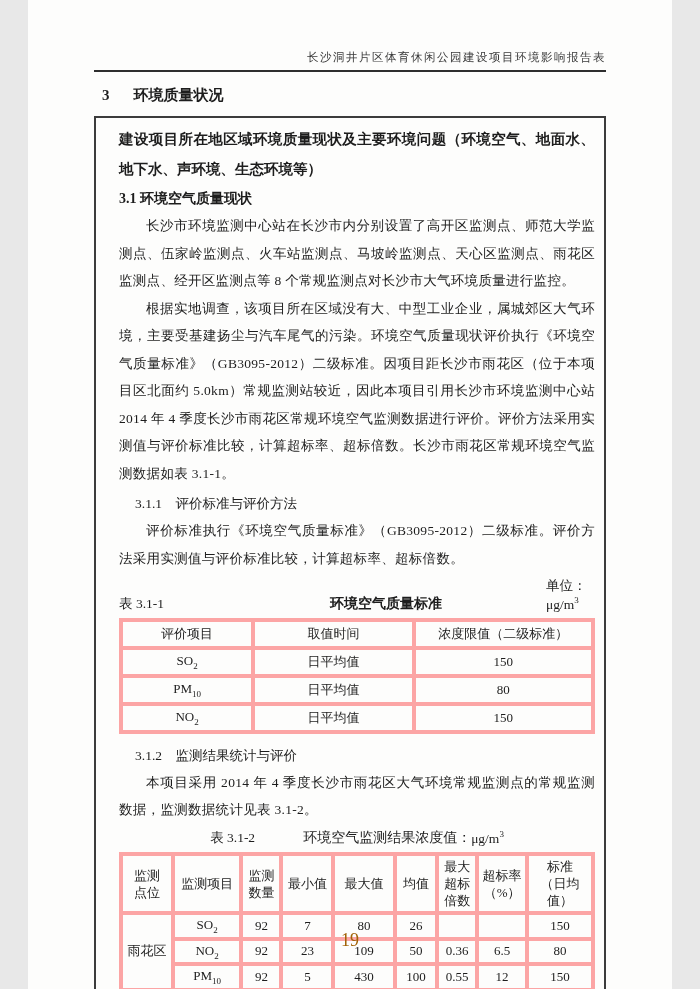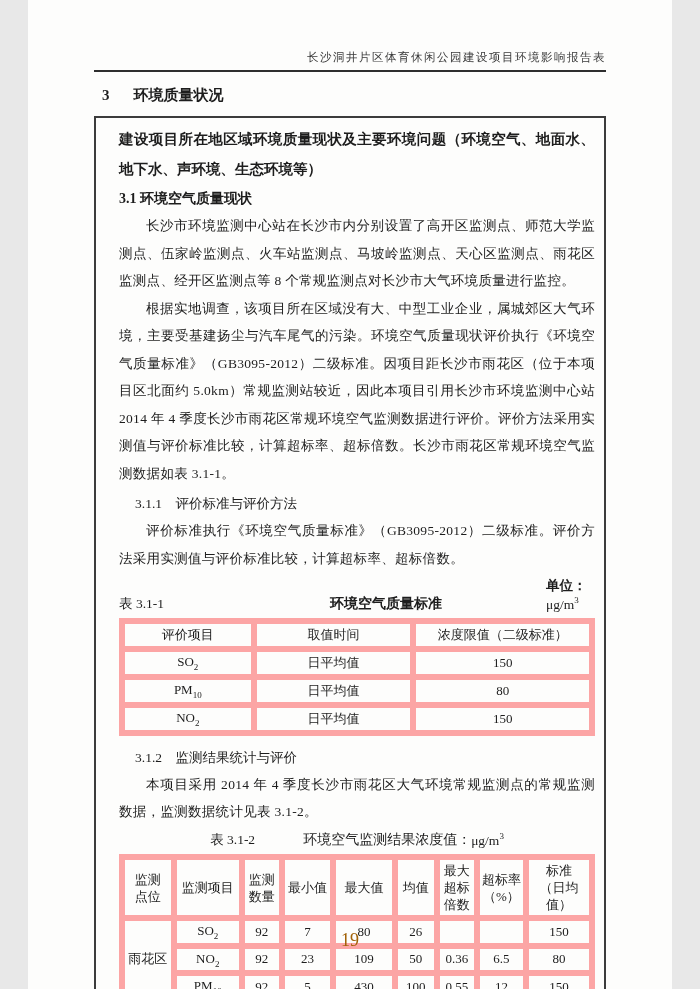--- a/index.html
+++ b/index.html
@@ -15,28 +15,28 @@
   .chapter .num { margin-right:24px; }
   .box { margin-top:11px; border:2px solid #3c3c3c; padding:3px 9px 2px 23px; }
   .box-heading { font-size:14.5px; font-weight:bold; line-height:30px; text-align:justify; margin-top:3px; }
   .sec-title { font-size:14px; font-weight:bold; line-height:27px; margin-top:1px; }
   .sec-sub { font-size:13.5px; line-height:27px; margin-top:3px;margin-left:16px; }
   .para { font-size:13.5px; line-height:27.5px; text-indent:2em; text-align:justify;
           letter-spacing:0.3px; }
   .cap1 { display:grid; grid-template-columns:175px 180px 1fr; align-items:end;
           font-size:13.5px; margin:5px 0 5px 0;gap:36px; }
   .cap1 .cap-main { font-weight:bold; text-align:left; font-size:14px; }
-  .cap1 .cap-unit b { font-weight:bold; }
+  .cap1 .cap-unit b { font-weight:normal; }
   .cap2 { display:flex; justify-content:center; gap:48px; align-items:end;
           font-size:13.5px; margin:5px 0 5px 0; }
   .cap2 .cap-main { font-weight:normal; font-size:14px;margin-top:44px; }
   sup { font-size:9px; }
   sub { font-size:9px; }
   table { width:100%; border-collapse:collapse; table-layout:fixed; font-size:13px; }
-  th, td { border:6px solid #fca5a5; text-align:center; vertical-align:middle;
+  th, td { border:4px solid #fca5a5; text-align:center; vertical-align:middle;
            font-weight:normal; padding:2px 2px; }
   .tbl1 td, .tbl1 th { height:28px; }
   .tbl1 { margin-bottom:8px; }
   .tbl2 th { height:56px; line-height:17px; white-space:pre-line; }
   .tbl2 td { height:25px; }
   .pageno { position:absolute; bottom:38px; left:0; width:100%; text-align:center;
             font-size:18px; color:#a16207; }
 </style>
 </head>
 <body>

